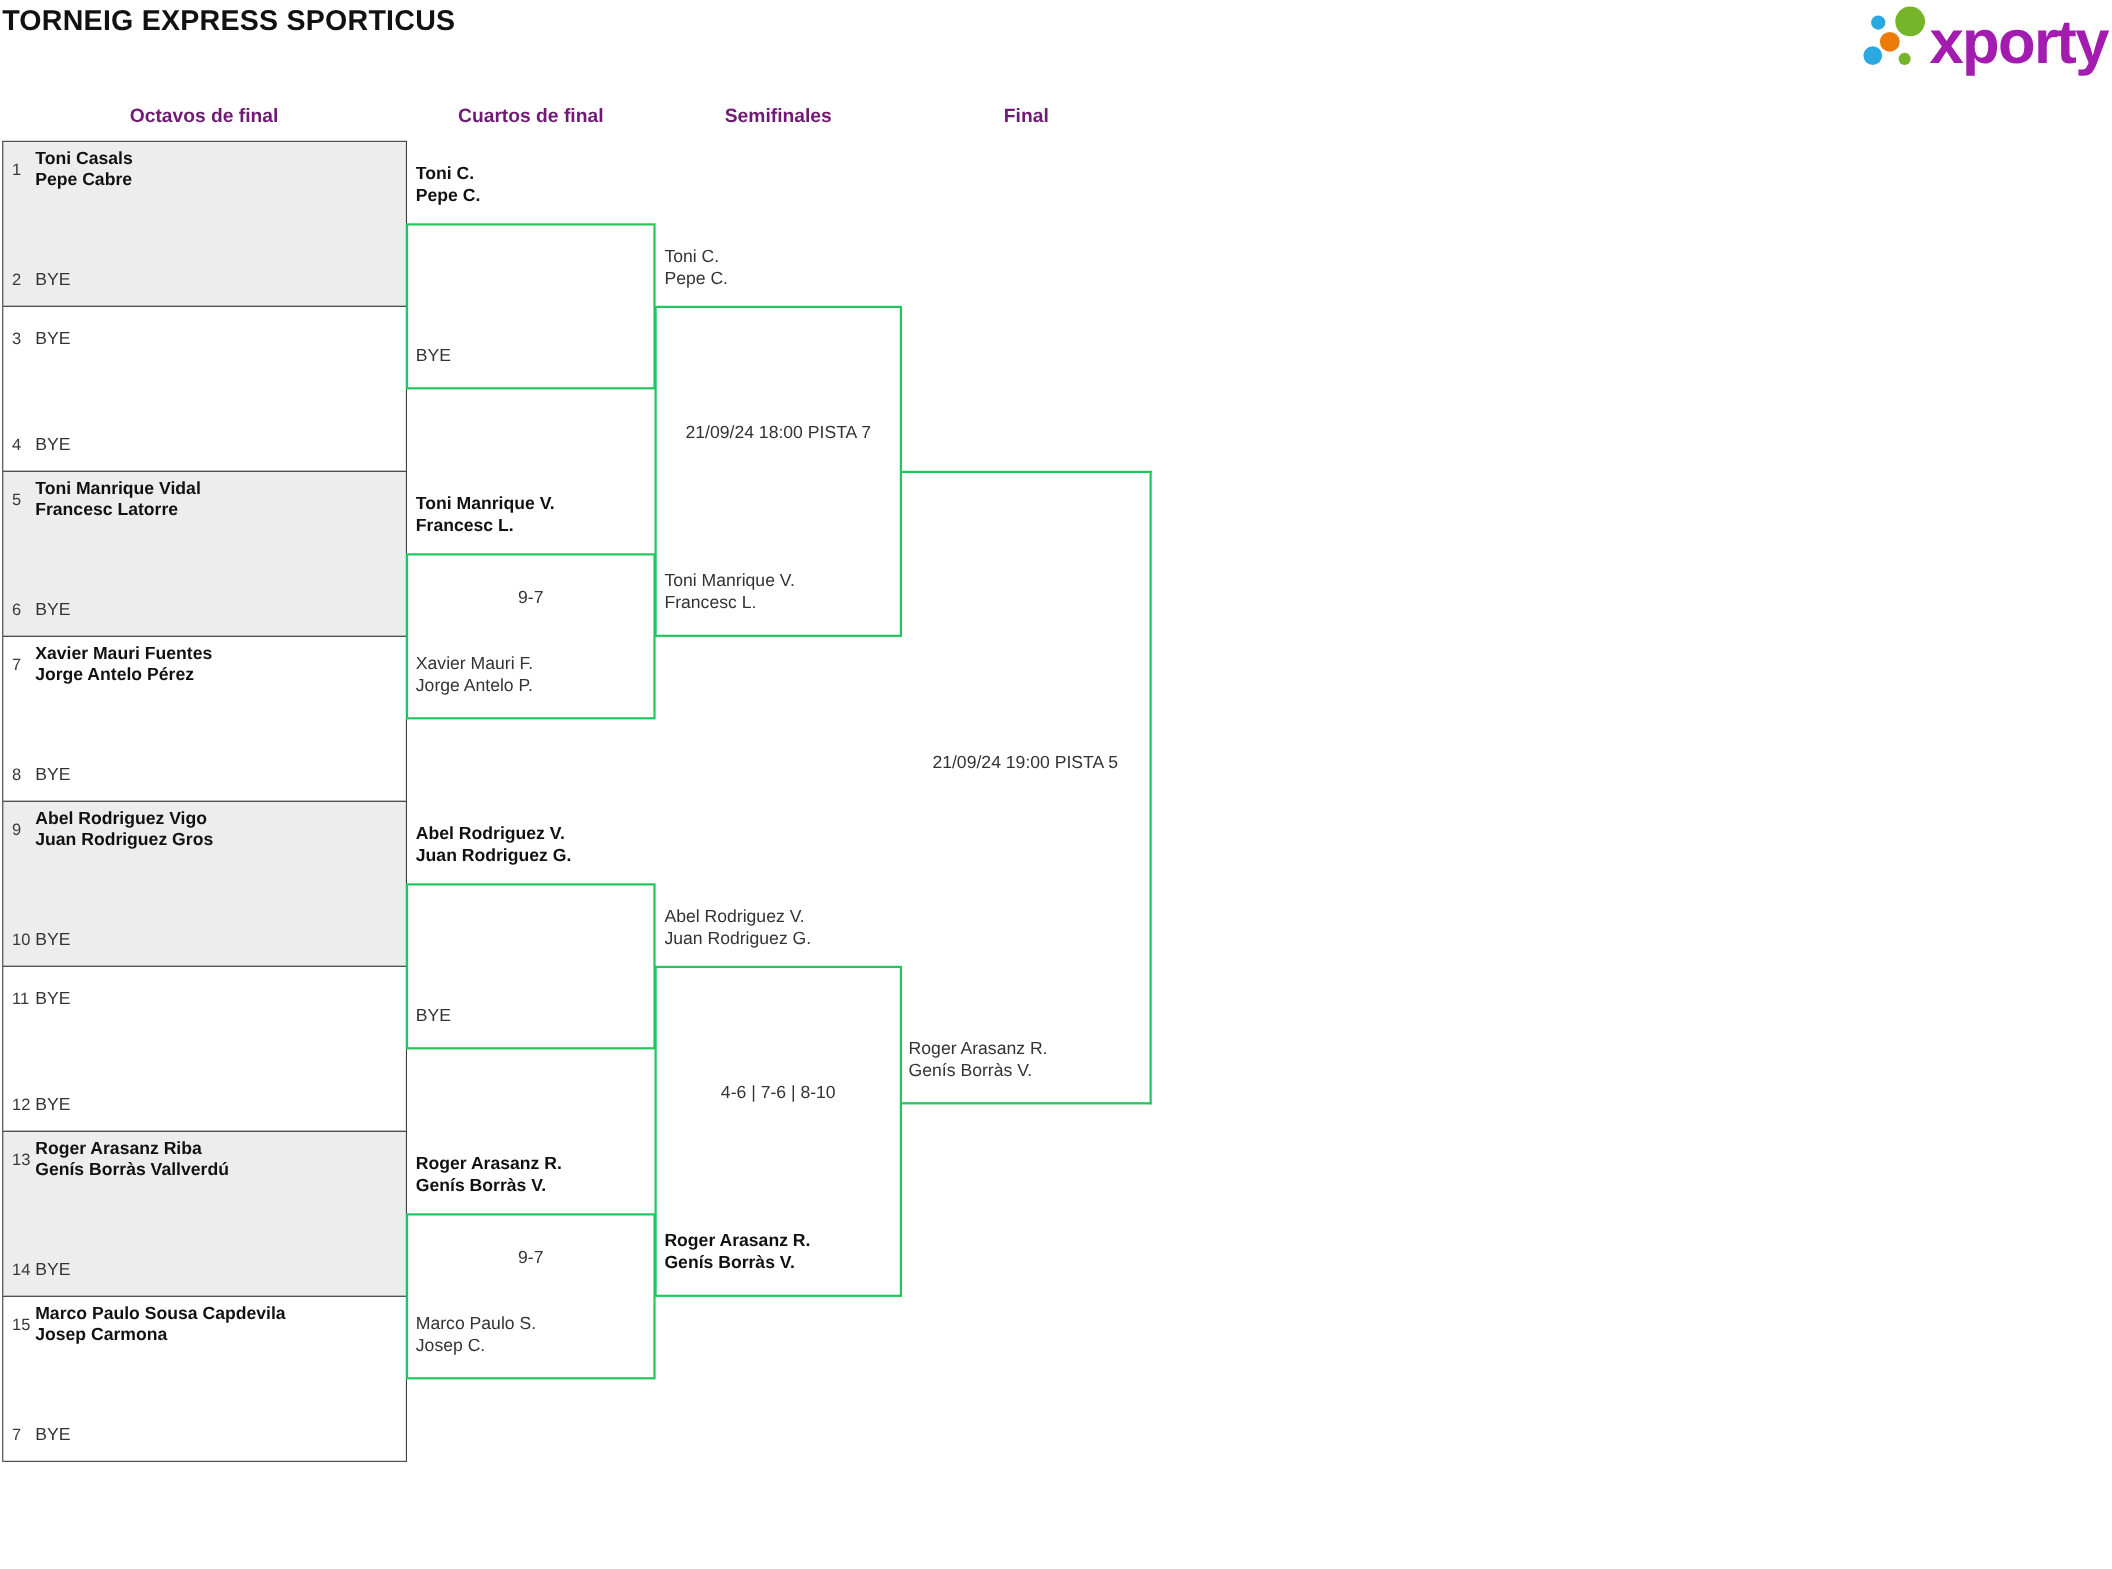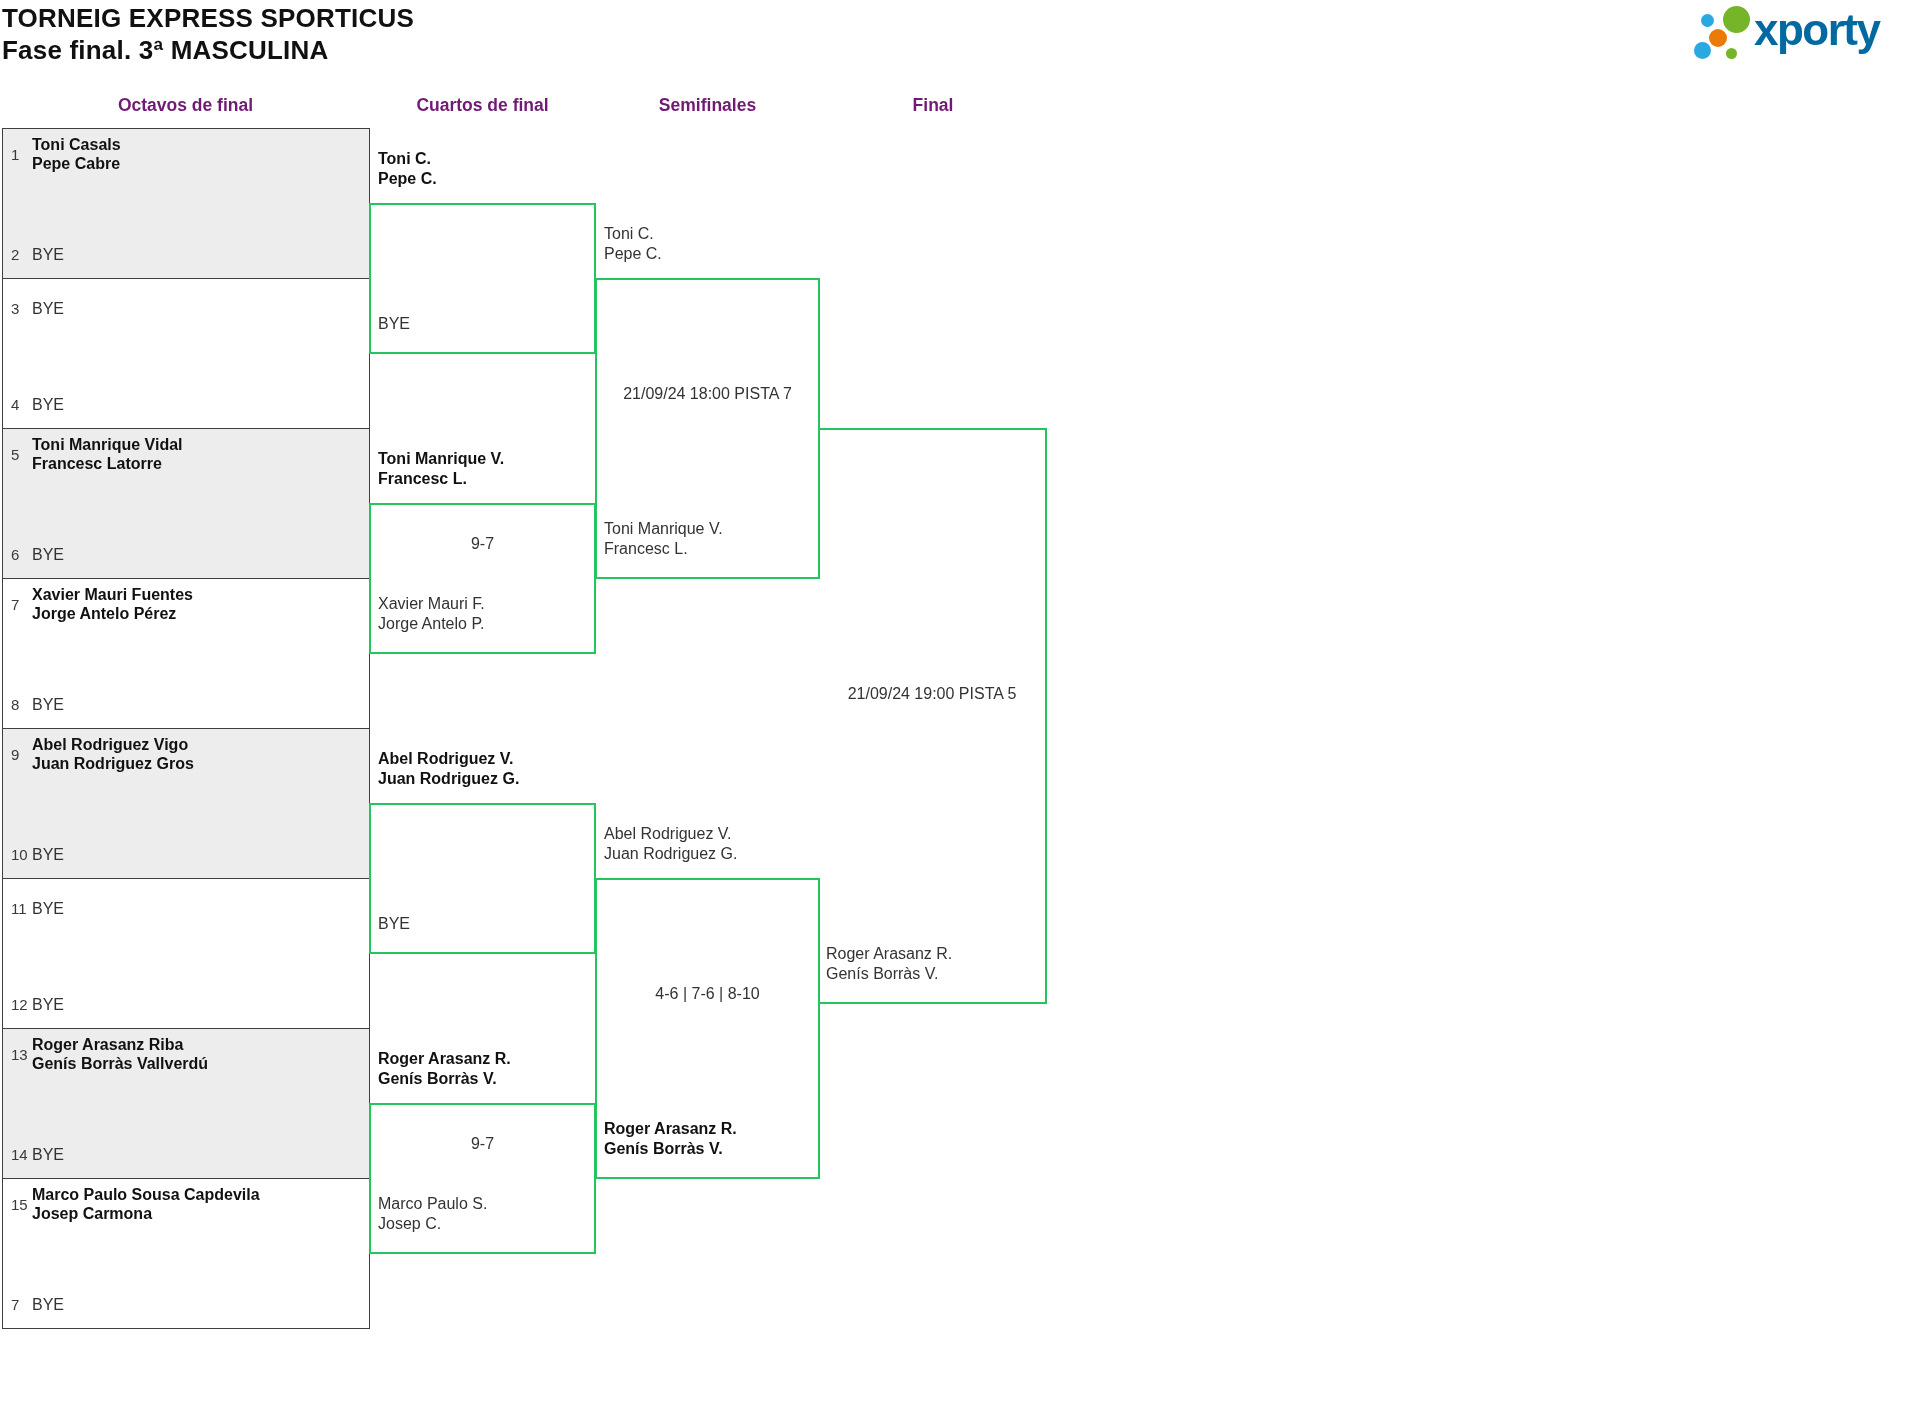--- a/index.html
+++ b/index.html
@@ -11,22 +11,22 @@
                line-height:32px;color:#111;letter-spacing:.2px;}
 
   
   .logo{position:absolute;left:1690px;top:0;width:230px;height:66px;}
   .dot{position:absolute;border-radius:50%;}
   .d1{left:33px;top:6px;width:27px;height:27px;background:#76b52a;}
   .d2{left:11px;top:14px;width:13px;height:13px;background:#29a9e0;}
   .d3{left:19px;top:29px;width:18px;height:18px;background:#ec7a08;}
   .d4{left:4px;top:42px;width:17px;height:17px;background:#29a9e0;}
   .d5{left:36px;top:48px;width:11px;height:11px;background:#76b52a;}
-  .logo-text{position:absolute;left:64px;top:5px;font-size:44px;font-weight:700;
-             color:#0369a1;letter-spacing:-1.5px;text-align:center;}
+  .logo-text{position:absolute;left:64px;top:5px;font-size:56px;font-weight:700;
+             color:#a21caf;letter-spacing:-1.5px;text-align:center;}
 
   
   .colhead{position:absolute;top:95px;font-size:17.5px;font-weight:700;color:#701a75;text-align:center;}
   #h-of{left:2px;width:367px;}
   #h-qf{left:369px;width:227px;}
   #h-sf{left:595px;width:225px;}
   #h-f {left:819px;width:228px;}
 
   
   .obox{position:absolute;left:2px;width:368px;height:151px;box-sizing:border-box;
@@ -66,21 +66,20 @@
   .sf .center-text{top:104px;}
   #fin .center-text{top:254px;}
 </style>
 </head>
 <body>
 
 <div class="stage">
 
   <div class="page-header">
     <div>TORNEIG EXPRESS SPORTICUS</div>
-    <div>Fase final. 3ª MASCULINA</div>
   </div>
 
   <div class="logo">
     <span class="dot d1"></span>
     <span class="dot d2"></span>
     <span class="dot d3"></span>
     <span class="dot d4"></span>
     <span class="dot d5"></span>
     <span class="logo-text">xporty</span>
   </div>

